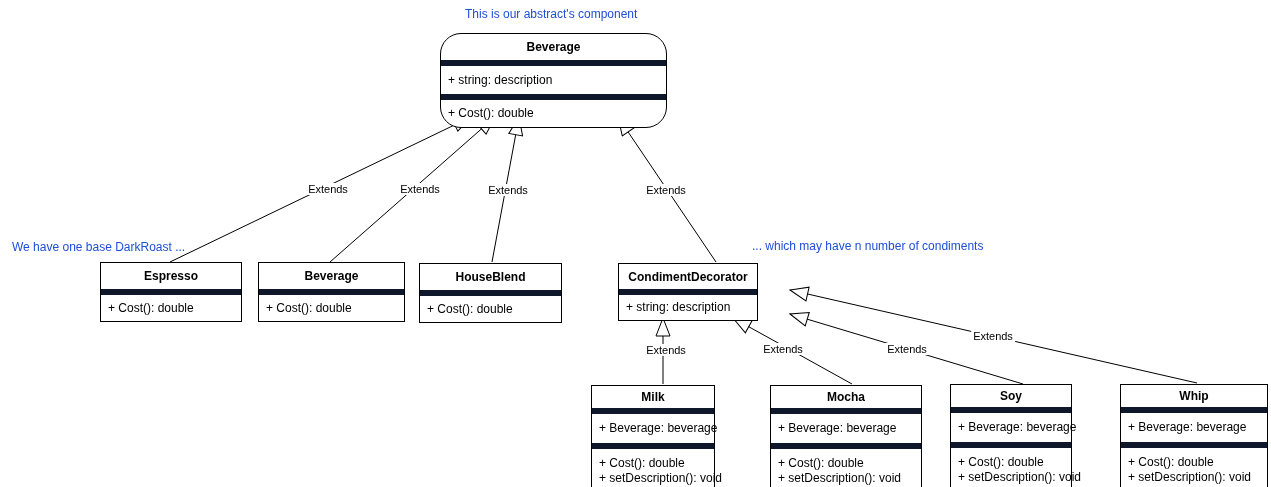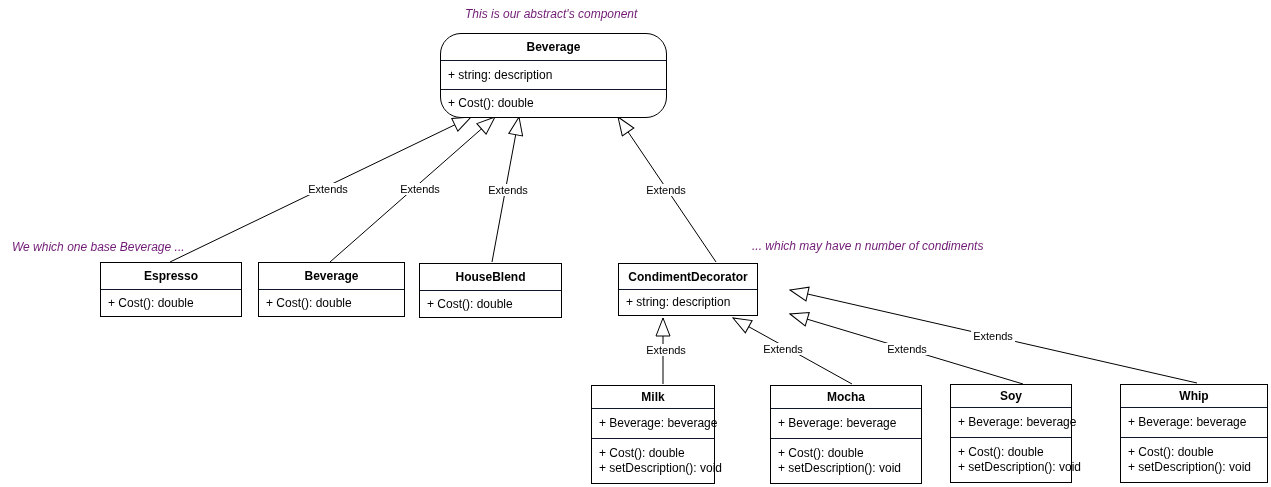--- a/index.html
+++ b/index.html
@@ -10,27 +10,27 @@
   .edges { position:absolute; left:0; top:0; }
   .cls {
     position:absolute; background:#ffffff; border:1px solid #000;
     box-sizing:border-box;
   }
   .cls-title {
     font-weight:bold; font-size:12px; display:flex; align-items:center;
     justify-content:center; white-space:nowrap;
   }
   .cls-row {
-    border-top:1px solid #0f172a; display:flex; flex-direction:column;
+    border-top:6px solid #0f172a; display:flex; flex-direction:column;
     justify-content:center; padding-left:7px; font-size:12px; line-height:15px;
     white-space:nowrap;
   }
   .note {
-    position:absolute; font-style:italic; font-size:12px; white-space:nowrap;
-    color:#701a75;
+    position:absolute; font-size:12px; white-space:nowrap;
+    color:#1d4ed8;
   }
   .edge-label {
     position:absolute; transform:translate(-50%,-50%); background:#ffffff;
     font-size:11px; padding:0 2px; white-space:nowrap; color:#000;
   }
 </style>
 </head>
 <body>
 
 <div class="canvas">
@@ -45,21 +45,21 @@
     <line x1="330" y1="262" x2="495" y2="117" stroke="#000" stroke-width="1" marker-end="url(#tri)"></line>
     <line x1="492" y1="262" x2="519" y2="117" stroke="#000" stroke-width="1" marker-end="url(#tri)"></line>
     <line x1="716" y1="262" x2="618" y2="117" stroke="#000" stroke-width="1" marker-end="url(#tri)"></line>
     <line x1="663" y1="384" x2="663" y2="318" stroke="#000" stroke-width="1" marker-end="url(#tri)"></line>
     <line x1="852" y1="384" x2="733" y2="318" stroke="#000" stroke-width="1" marker-end="url(#tri)"></line>
     <line x1="1023" y1="384" x2="790" y2="314" stroke="#000" stroke-width="1" marker-end="url(#tri)"></line>
     <line x1="1197" y1="383" x2="790" y2="290" stroke="#000" stroke-width="1" marker-end="url(#tri)"></line>
   </svg>
 
   <div class="note" style="left:465px; top:7px;">This is our abstract's component</div>
-  <div class="note" style="left:12px;  top:240px;">We which one base Beverage ...</div>
+  <div class="note" style="left:12px;  top:240px;">We have one base DarkRoast ...</div>
   <div class="note" style="left:752px; top:239px;">... which may have n number of condiments</div>
 
   <div class="cls" style="left:440px; top:33px; width:227px;border-radius:21px;">
     <div class="cls-title" style="height:26px;">Beverage</div>
     <div class="cls-row" style="height:28px;">
         <span>+ string: description</span>
       </div>
     <div class="cls-row" style="height:27px;">
         <span>+ Cost(): double</span>
       </div>

